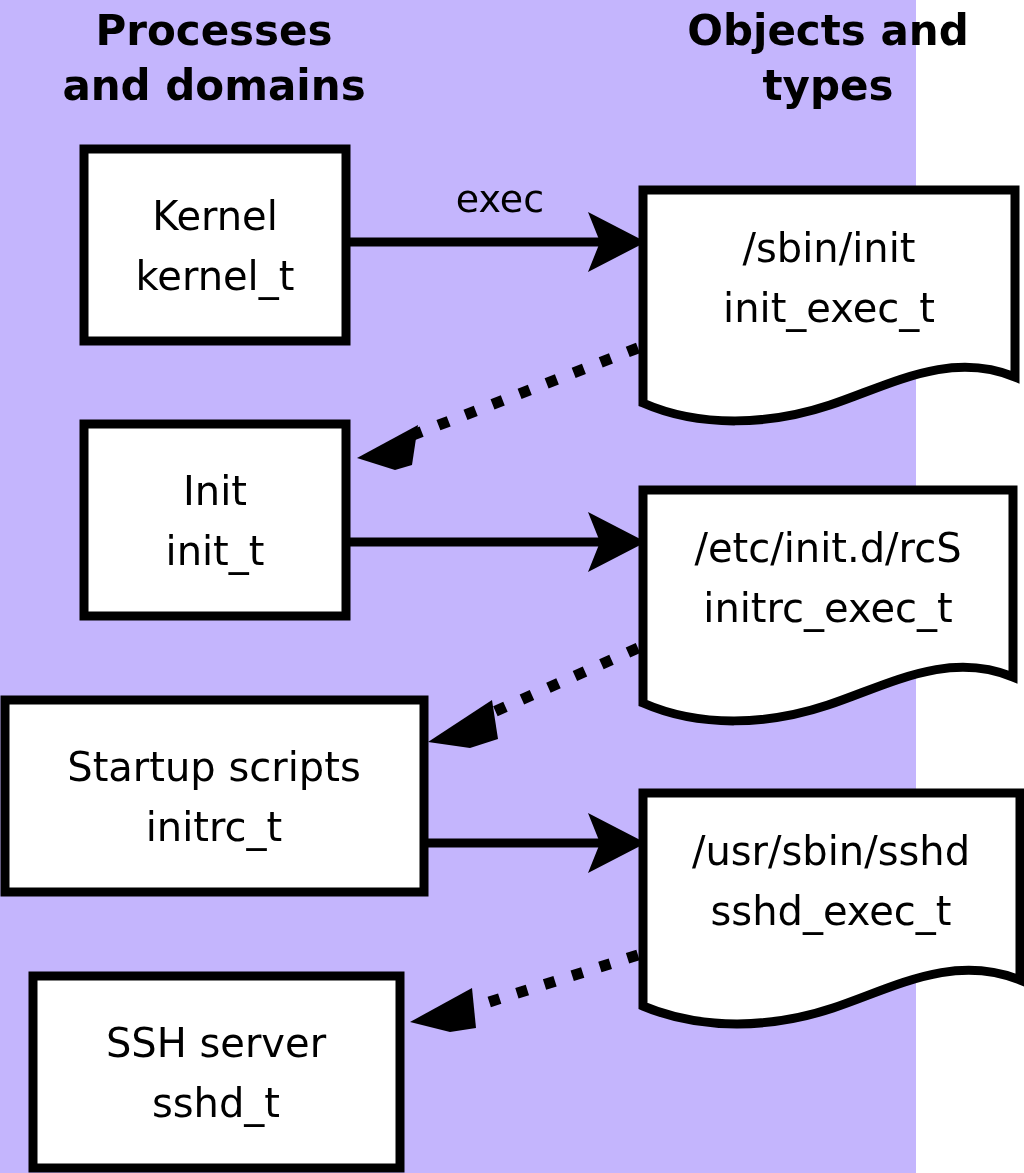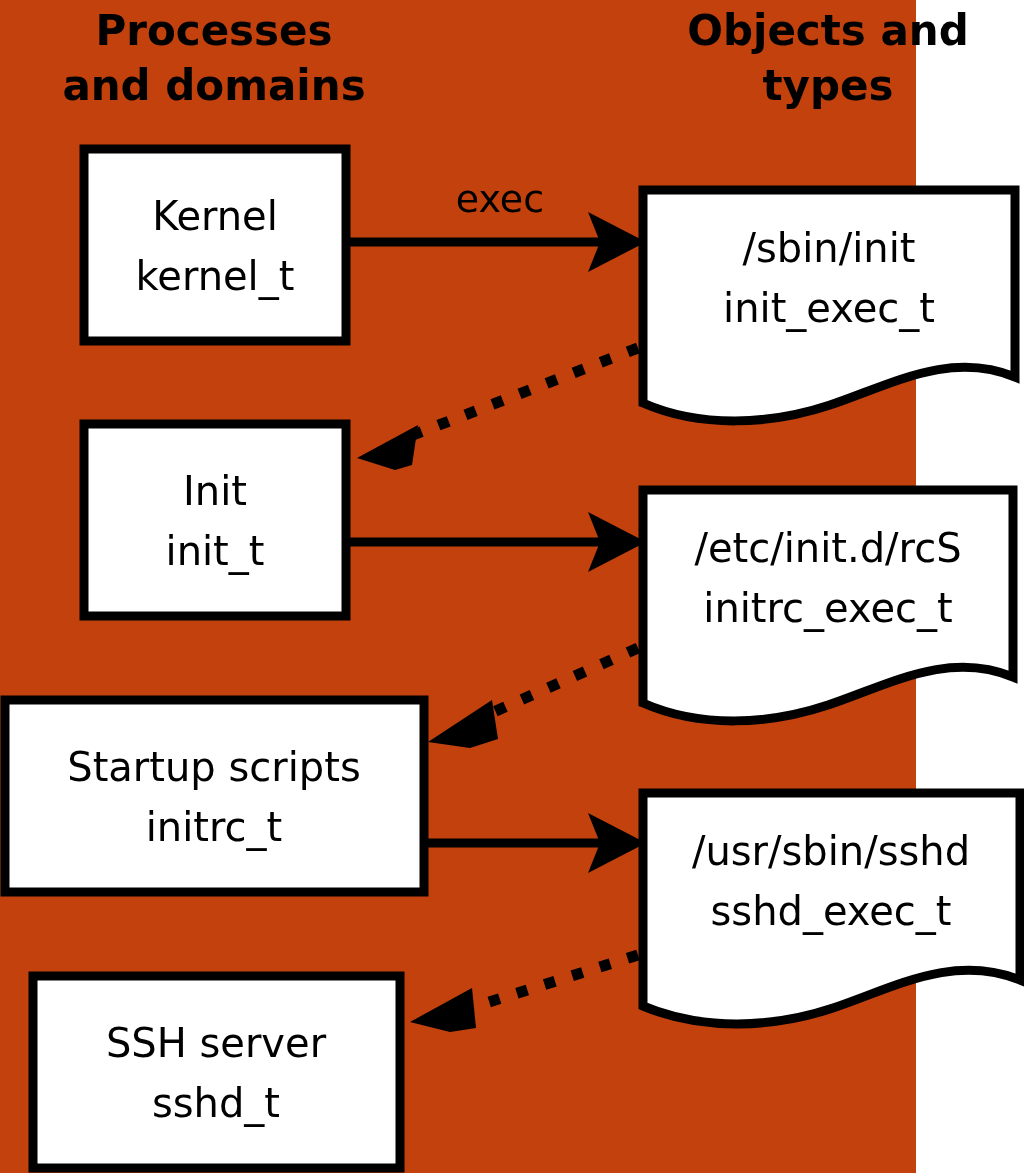--- a/index.html
+++ b/index.html
@@ -10,21 +10,21 @@
   body {
     width: 1024px;
     height: 1173px;
     font-family: "DejaVu Sans", sans-serif;
     overflow: hidden;
   }
   #diagram-root {
     position: relative;
     width: 916px;
     height: 1173px;
-    background: #c2410c;
+    background: #c4b5fd;
   }
   svg.canvas {
     position: absolute;
     top: 0;
     left: 0;
     width: 1024px;
     height: 1173px;
   }
   .col-header {
     font-family: "DejaVu Sans", sans-serif;

